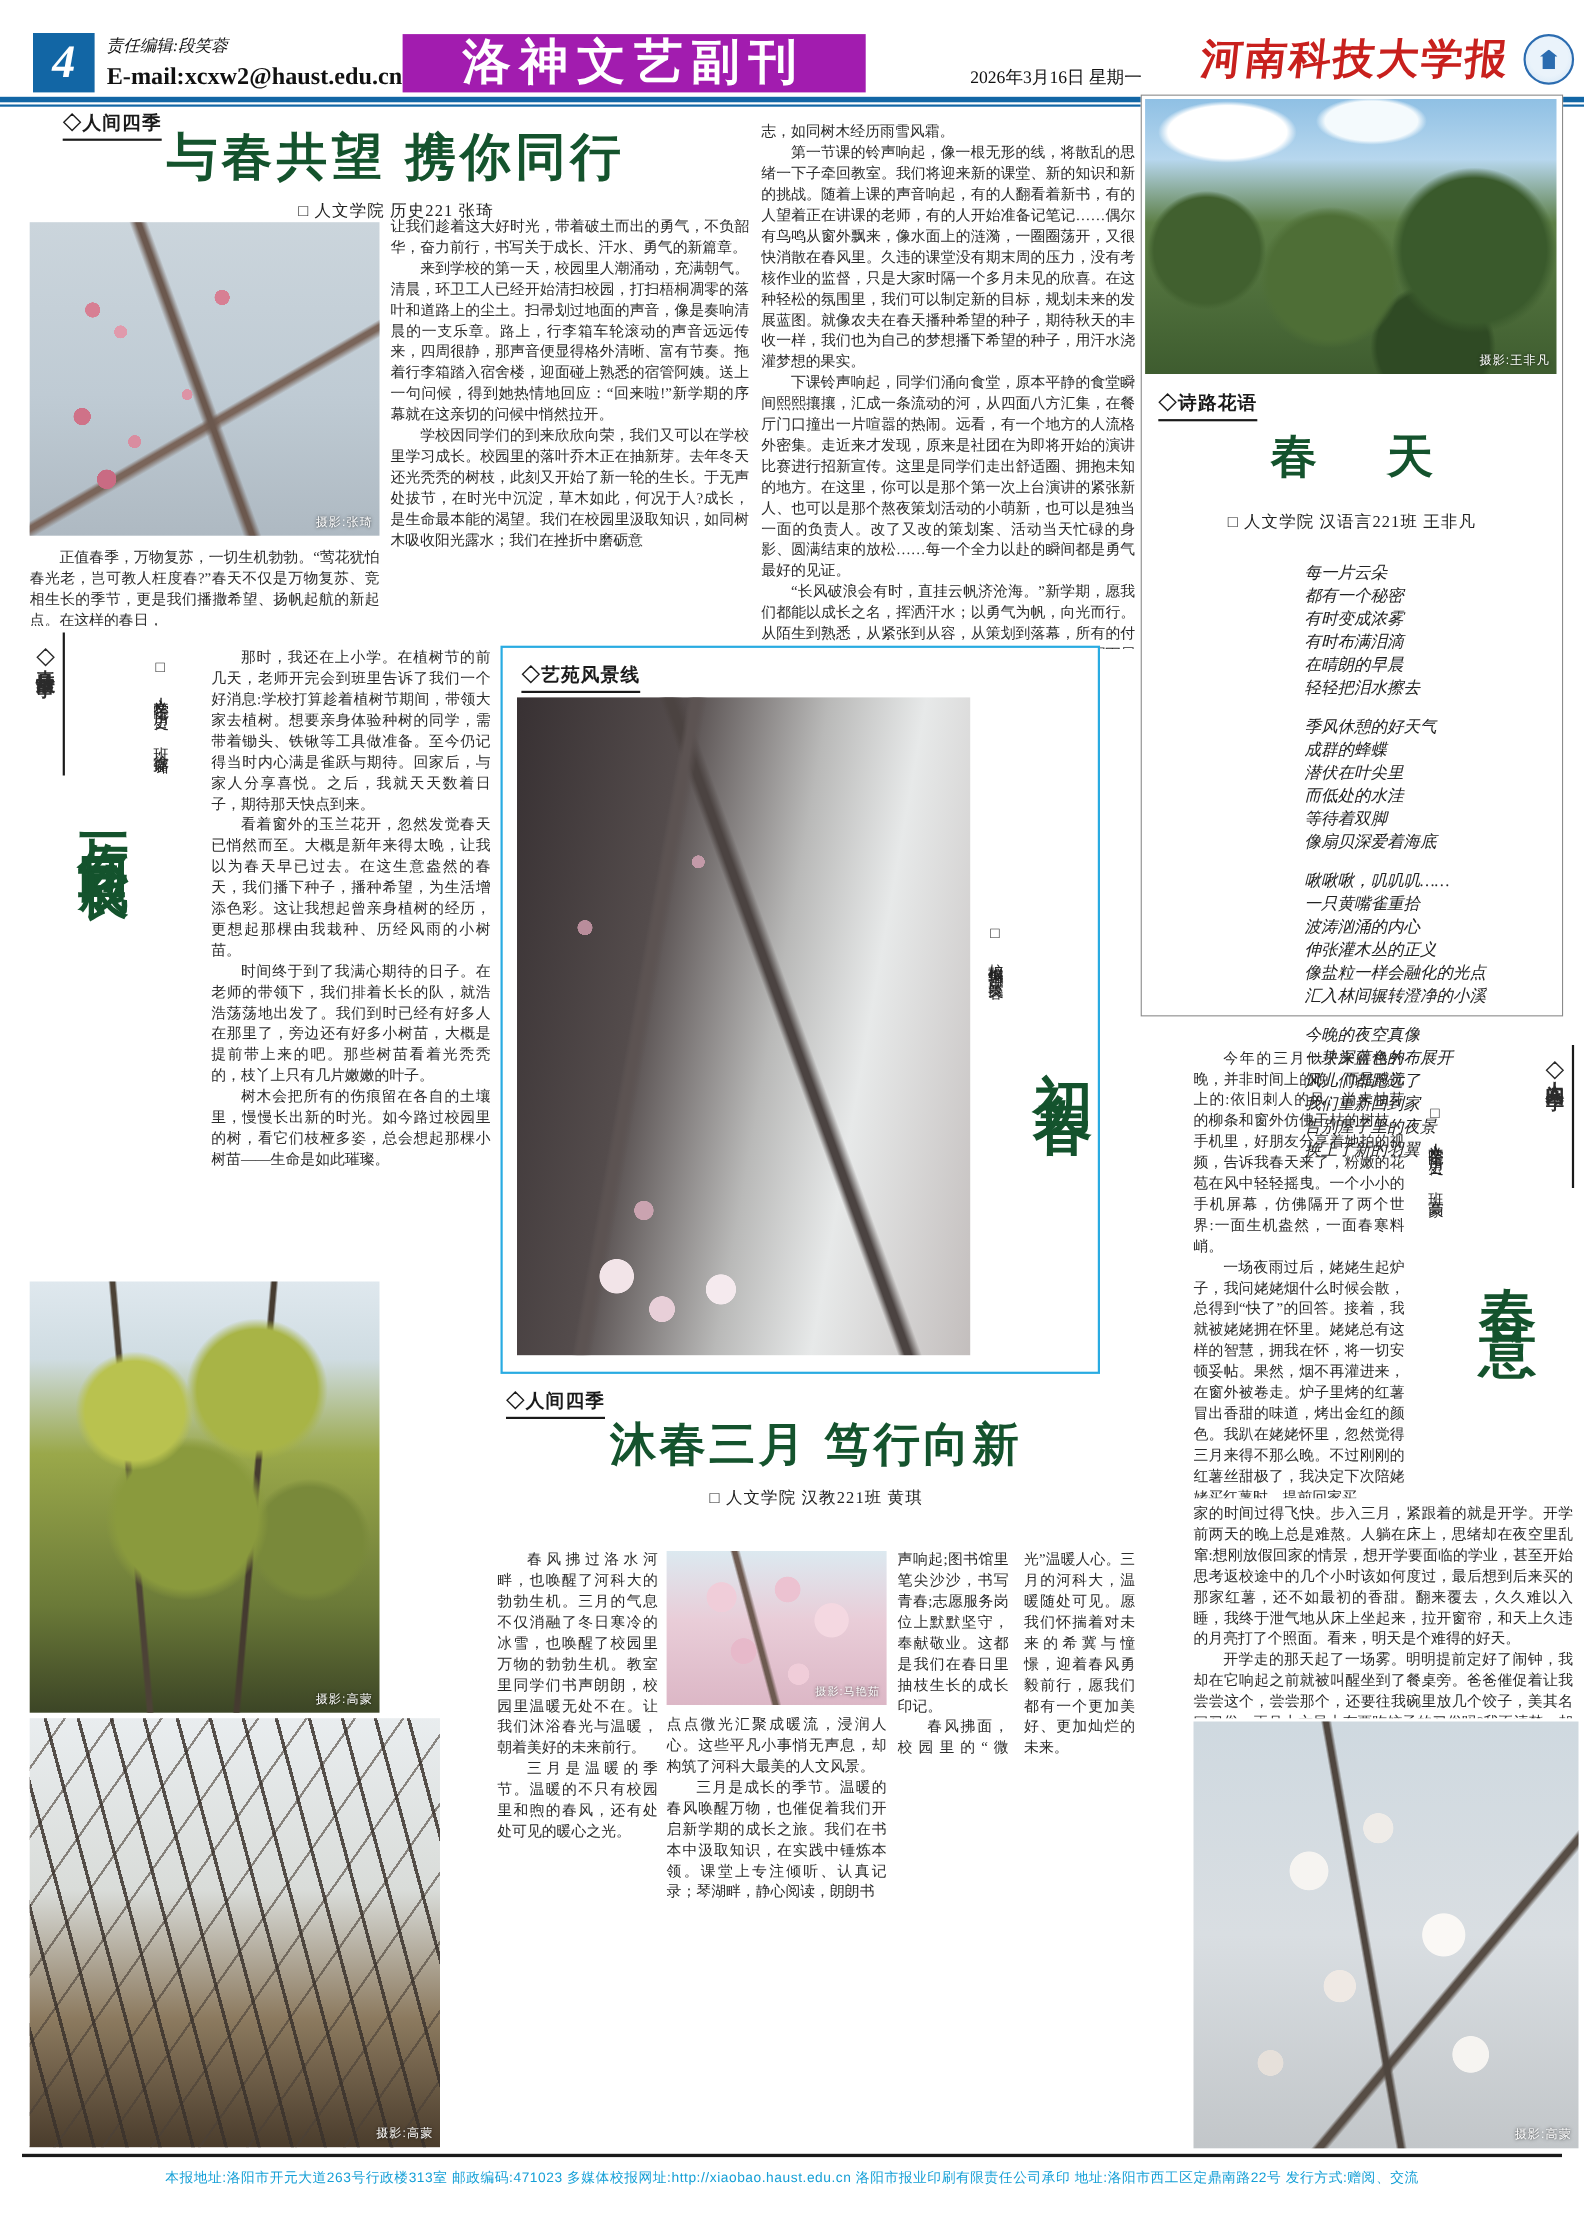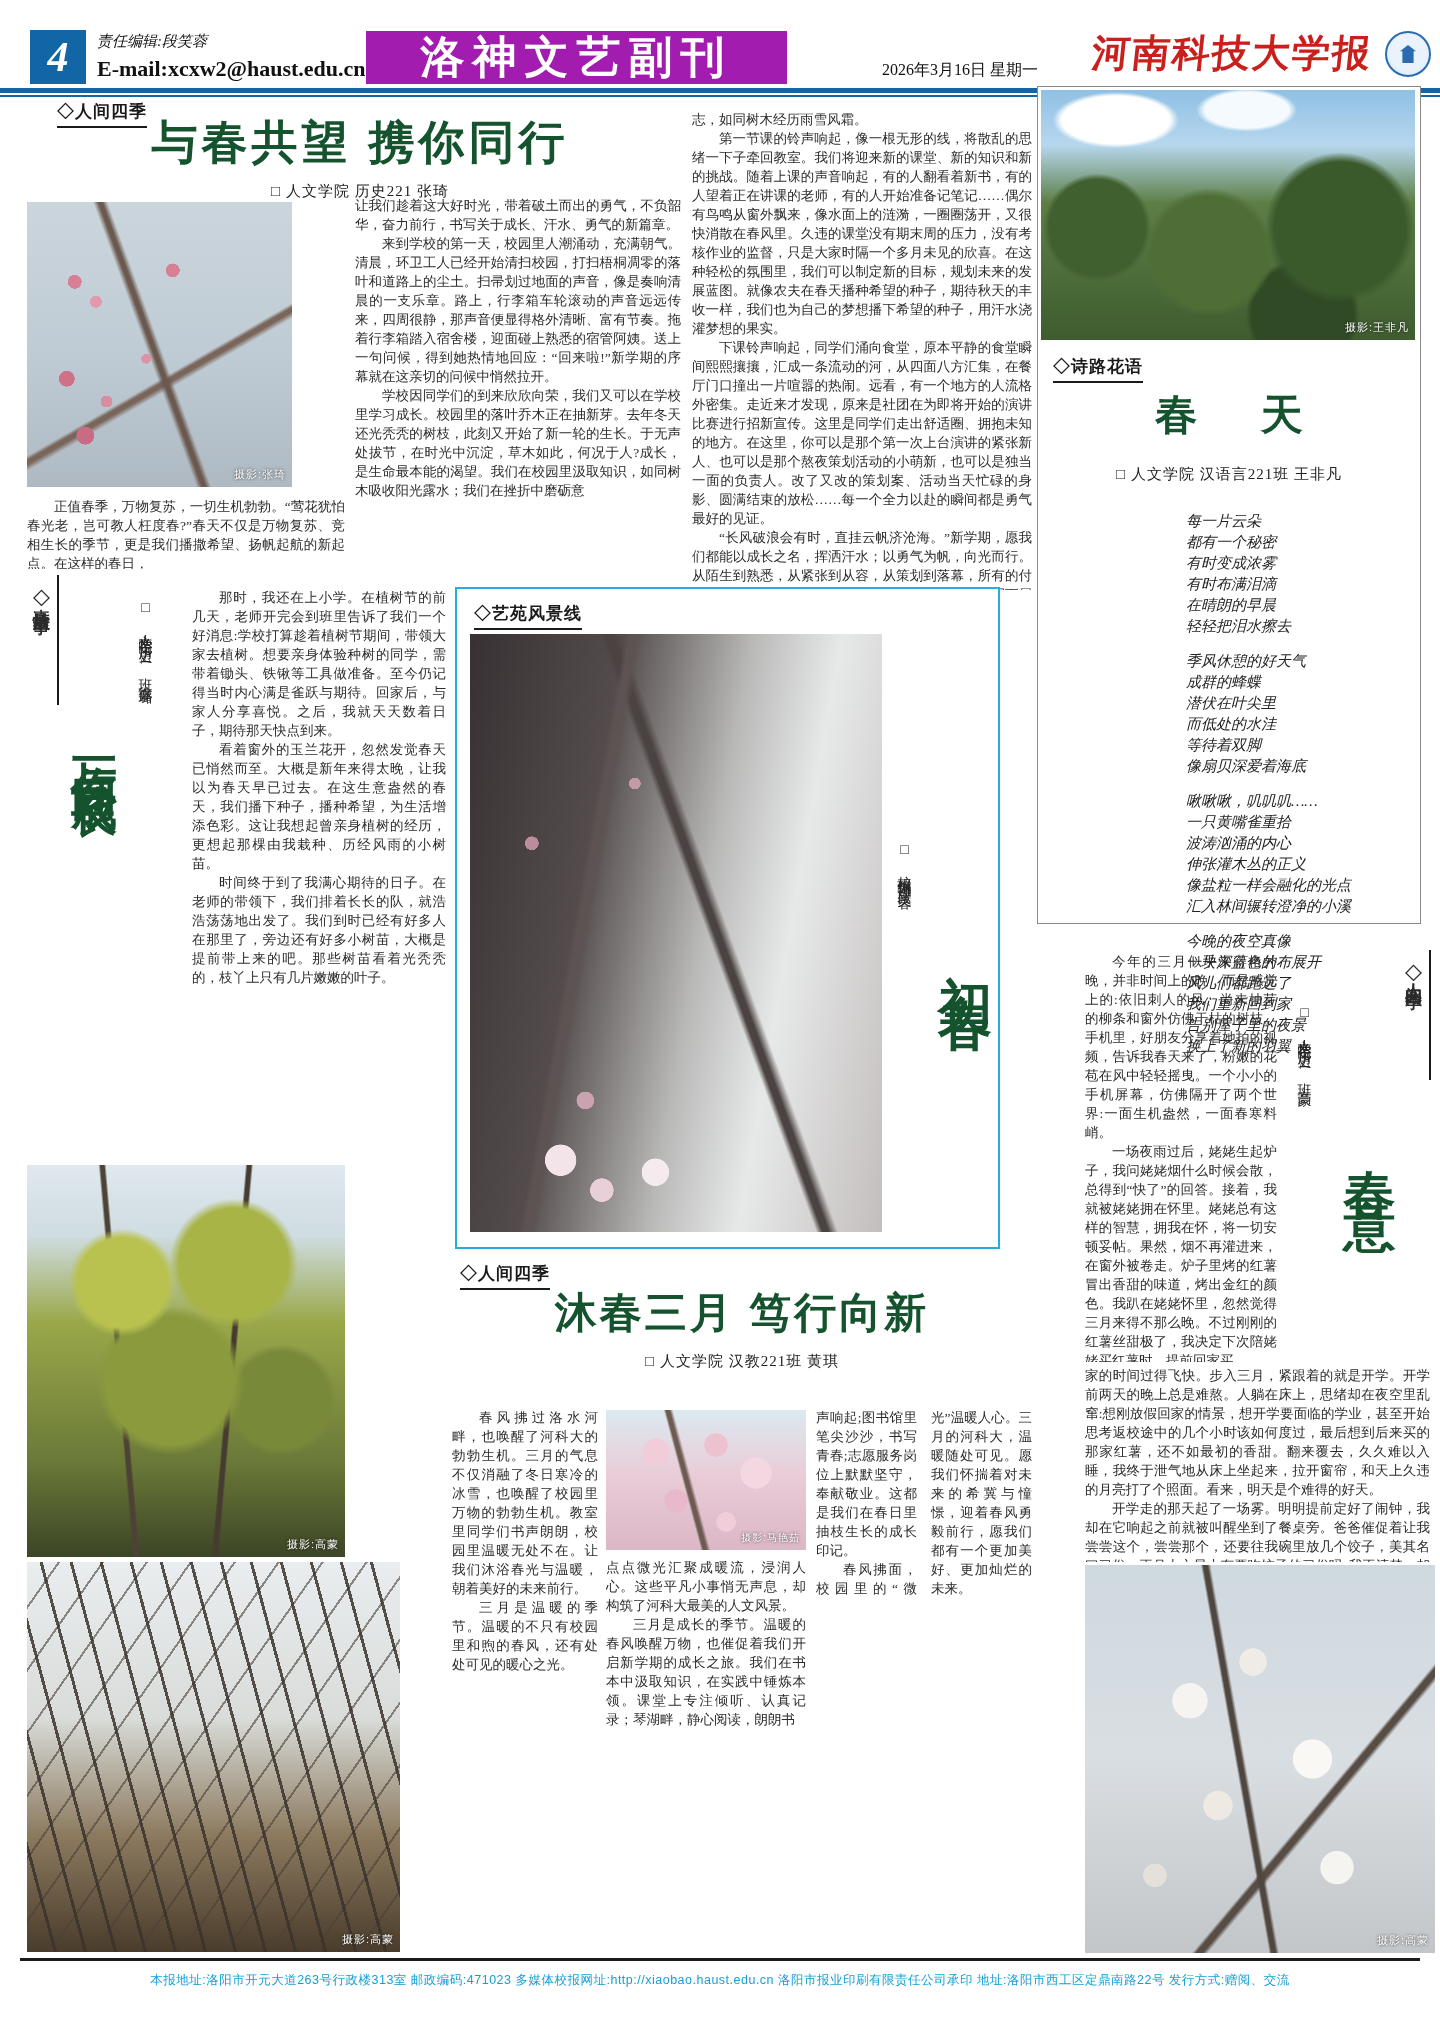--- a/index.html
+++ b/index.html
@@ -50,21 +50,21 @@
                   clip-path:polygon(50% 0,100% 35%,85% 35%,85% 100%,15% 100%,15% 35%,0 35%);"></div>
     </div>
     <div class="abs hrule" style="left:0;top:88px;width:1440px;height:5px;"></div>
     <div class="abs hrule" style="left:0;top:95px;width:1440px;height:2px;"></div>
   </div>
 
   <div class="abs seclabel" style="left:57px;top:100px;">◇人间四季</div>
   <div class="abs htitle" style="left:60px;top:112px;width:600px;font-size:46px;letter-spacing:4px;">与春共望  携你同行</div>
   <div class="abs byline" style="left:60px;top:182px;width:600px;">□  人文学院  历史221  张琦</div>
 
-  <div class="abs photo" style="left:27px;top:202px;width:265px;height:285px;
+  <div class="abs photo" style="left:27px;top:202px;width:318px;height:285px;
               background:
                radial-gradient(circle 7px at 18% 28%, #d77f93 97%, transparent),
                radial-gradient(circle 6px at 26% 35%, #e09aac 97%, transparent),
                radial-gradient(circle 8px at 15% 62%, #cf7288 97%, transparent),
                radial-gradient(circle 6px at 30% 70%, #d98da0 97%, transparent),
                radial-gradient(circle 9px at 22% 82%, #c96b83 97%, transparent),
                radial-gradient(circle 5px at 45% 55%, #dd93a5 97%, transparent),
                radial-gradient(circle 7px at 55% 24%, #d77f93 97%, transparent),
                linear-gradient(70deg, transparent 46%, #6b584e 47.5%, #6b584e 48.5%, transparent 50%),
                linear-gradient(150deg, transparent 58%, #7a655a 59%, #7a655a 60%, transparent 61.5%),
@@ -130,20 +130,21 @@
     </div>
   </div>
 
   <div class="abs vlabel" style="left:30px;top:575px;height:130px;">◇真情故事</div>
   <div class="abs vtext htitle" style="left:64px;top:592px;height:300px;font-size:46px;letter-spacing:6px;">与你一同成长</div>
   <div class="abs vtext" style="left:136px;top:600px;height:290px;font-size:14px;letter-spacing:2px;color:#222;">□ 人文学院 历史221班 徐嘉璐</div>
   <div class="abs bodycol" style="left:192px;top:588px;width:254px;height:560px;">
     <p>那时，我还在上小学。在植树节的前几天，老师开完会到班里告诉了我们一个好消息:学校打算趁着植树节期间，带领大家去植树。想要亲身体验种树的同学，需带着锄头、铁锹等工具做准备。至今仍记得当时内心满是雀跃与期待。回家后，与家人分享喜悦。之后，我就天天数着日子，期待那天快点到来。</p>
     <p>看着窗外的玉兰花开，忽然发觉春天已悄然而至。大概是新年来得太晚，让我以为春天早已过去。在这生意盎然的春天，我们播下种子，播种希望，为生活增添色彩。这让我想起曾亲身植树的经历，更想起那棵由我栽种、历经风雨的小树苗。</p>
     <p>时间终于到了我满心期待的日子。在老师的带领下，我们排着长长的队，就浩浩荡荡地出发了。我们到时已经有好多人在那里了，旁边还有好多小树苗，大概是提前带上来的吧。那些树苗看着光秃秃的，枝丫上只有几片嫩嫩的叶子。</p>
+    <p>树木会把所有的伤痕留在各自的土壤里，慢慢长出新的时光。如今路过校园里的树，看它们枝桠多姿，总会想起那棵小树苗——生命是如此璀璨。</p>
   </div>
 
   <div class="abs photo" style="left:27px;top:1165px;width:318px;height:392px;
               background:
                radial-gradient(circle 60px at 30% 30%, #b9c24f 75%, transparent 90%),
                radial-gradient(circle 70px at 65% 25%, #a8b446 78%, transparent 92%),
                radial-gradient(circle 80px at 45% 55%, #8a9a3d 80%, transparent 93%),
                radial-gradient(circle 60px at 80% 60%, #79893a 80%, transparent 93%),
                linear-gradient(85deg, transparent 30%, #4c4236 30.6%, #4c4236 31.6%, transparent 32.2%),
                linear-gradient(95deg, transparent 62%, #453b30 62.6%, #453b30 63.6%, transparent 64.2%),

